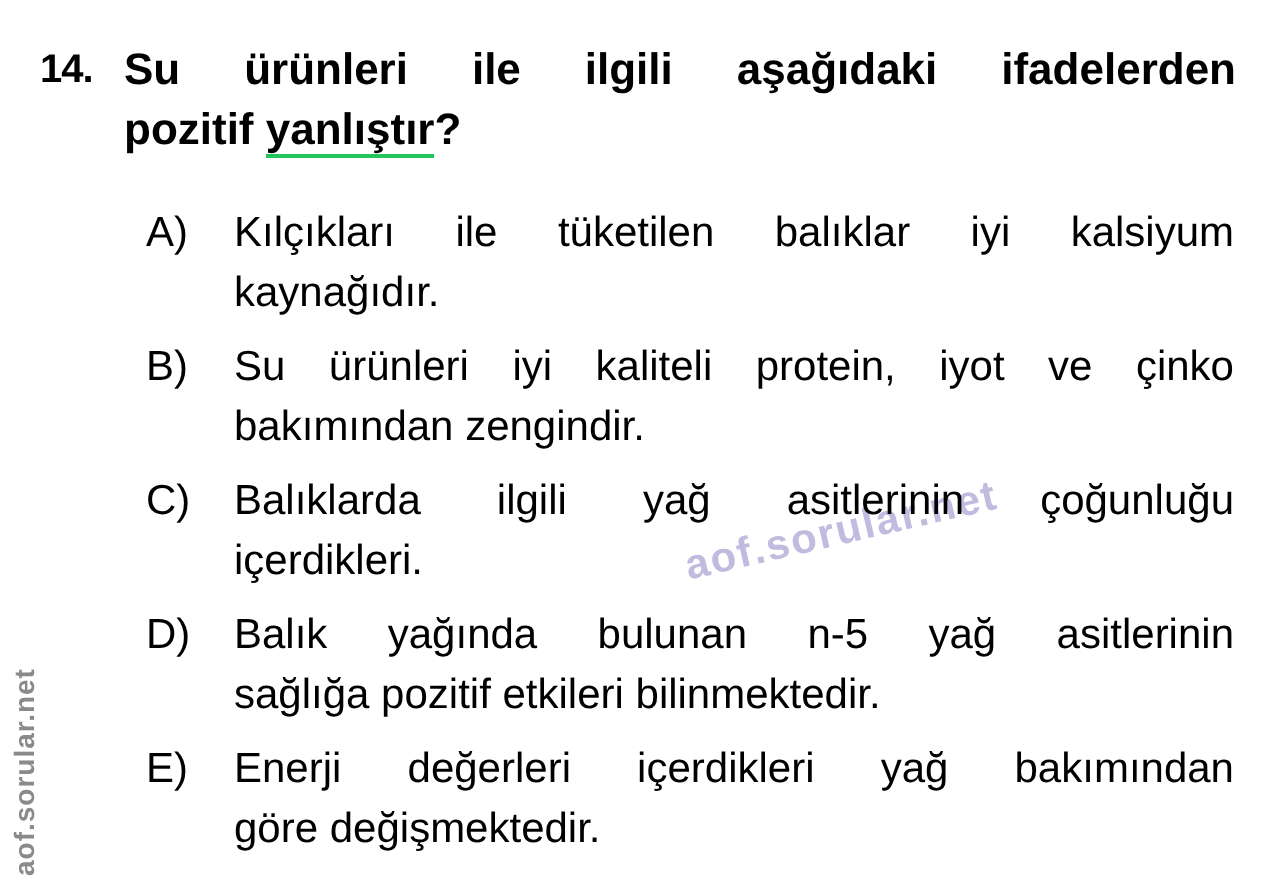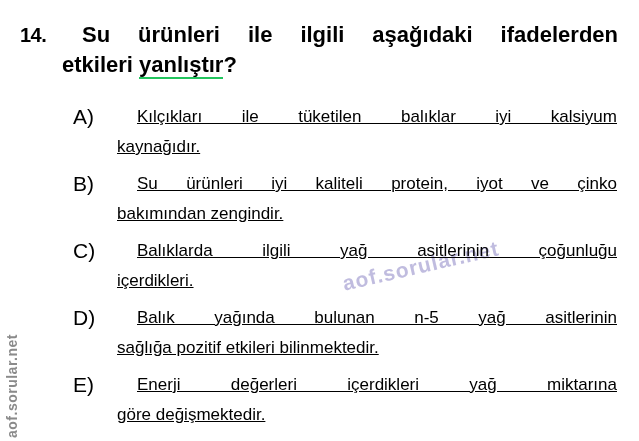--- a/index.html
+++ b/index.html
@@ -32,21 +32,20 @@
   .question-text {
     width: 556px;
     font-size: 22px;
     font-weight: bold;
     line-height: 30px;
   }
   .justify-line {
     text-align: justify;
     text-align-last: justify;
     white-space: normal;
-    margin-left: 20px;
   }
   .plain-line { text-align: left; }
   .underlined {
     border-bottom: 2px solid #22c55e;
     padding-bottom: 0px;
   }
   .options {
     margin-left: 53px;
     margin-top: 22px;
   }
@@ -55,23 +54,22 @@
     margin-bottom: 7px;
   }
   .option-letter {
     width: 44px;
     flex: 0 0 44px;
     font-size: 21px;
     line-height: 30px;
   }
   .option-text {
     width: 500px;
-    font-size: 17px;
+    font-size: 21px;
     line-height: 30px;
-    text-decoration: underline;
   }
   .watermark-diagonal {
     position: absolute;
     left: 343px;
     top: 272px;
     z-index: 1;
     font-size: 21px;
     font-weight: bold;
     transform: rotate(-13deg);
     transform-origin: 0 50%;
@@ -102,21 +100,21 @@
   <div class="watermark-diagonal" style="color: rgba(158, 152, 206, 0.65);">aof.sorular.net</div>
 
   <div class="watermark-vertical" style="color: rgb(138, 138, 138);">aof.sorular.net</div>
 
   <div class="content">
 
     <div class="question-row">
       <div class="question-number">14.</div>
       <div class="question-text">
         <div class="justify-line">Su ürünleri ile ilgili aşağıdaki ifadelerden</div>
-        <div class="plain-line"><span>etkileri </span><span class="underlined">yanlıştır</span><span>?</span></div>
+        <div class="plain-line"><span>pozitif </span><span class="underlined">yanlıştır</span><span>?</span></div>
       </div>
     </div>
 
     <div class="options">
 
       <div class="option-row">
         <div class="option-letter">A)</div>
         <div class="option-text">
           <div class="justify-line">Kılçıkları ile tüketilen balıklar iyi kalsiyum</div>
           <div class="plain-line">kaynağıdır.</div>
@@ -143,20 +141,20 @@
         <div class="option-letter">D)</div>
         <div class="option-text">
           <div class="justify-line">Balık yağında bulunan n-5 yağ asitlerinin</div>
           <div class="plain-line">sağlığa pozitif etkileri bilinmektedir.</div>
         </div>
       </div>
 
       <div class="option-row">
         <div class="option-letter">E)</div>
         <div class="option-text">
-          <div class="justify-line">Enerji değerleri içerdikleri yağ miktarına</div>
+          <div class="justify-line">Enerji değerleri içerdikleri yağ bakımından</div>
           <div class="plain-line">göre değişmektedir.</div>
         </div>
       </div>
 
     </div>
   </div>
 </div>
 
 </body></html>

